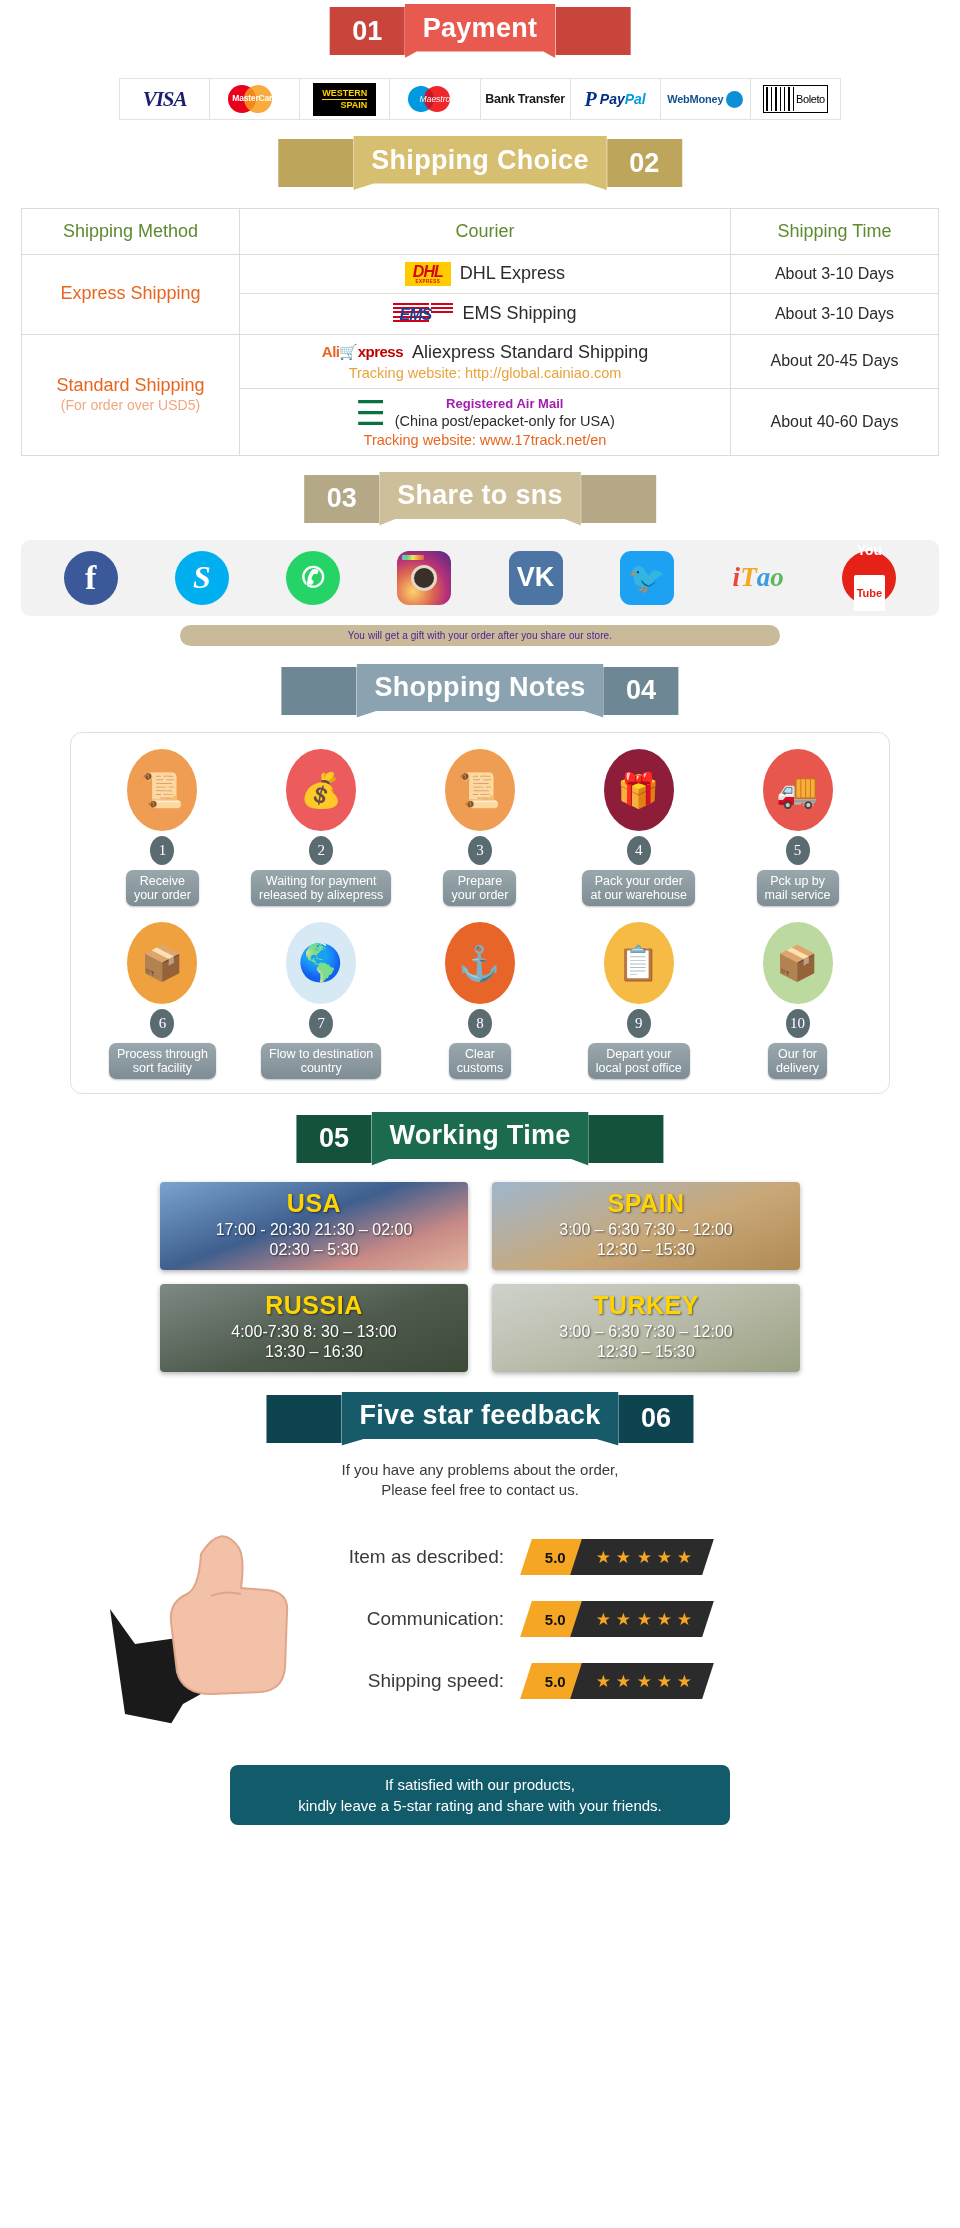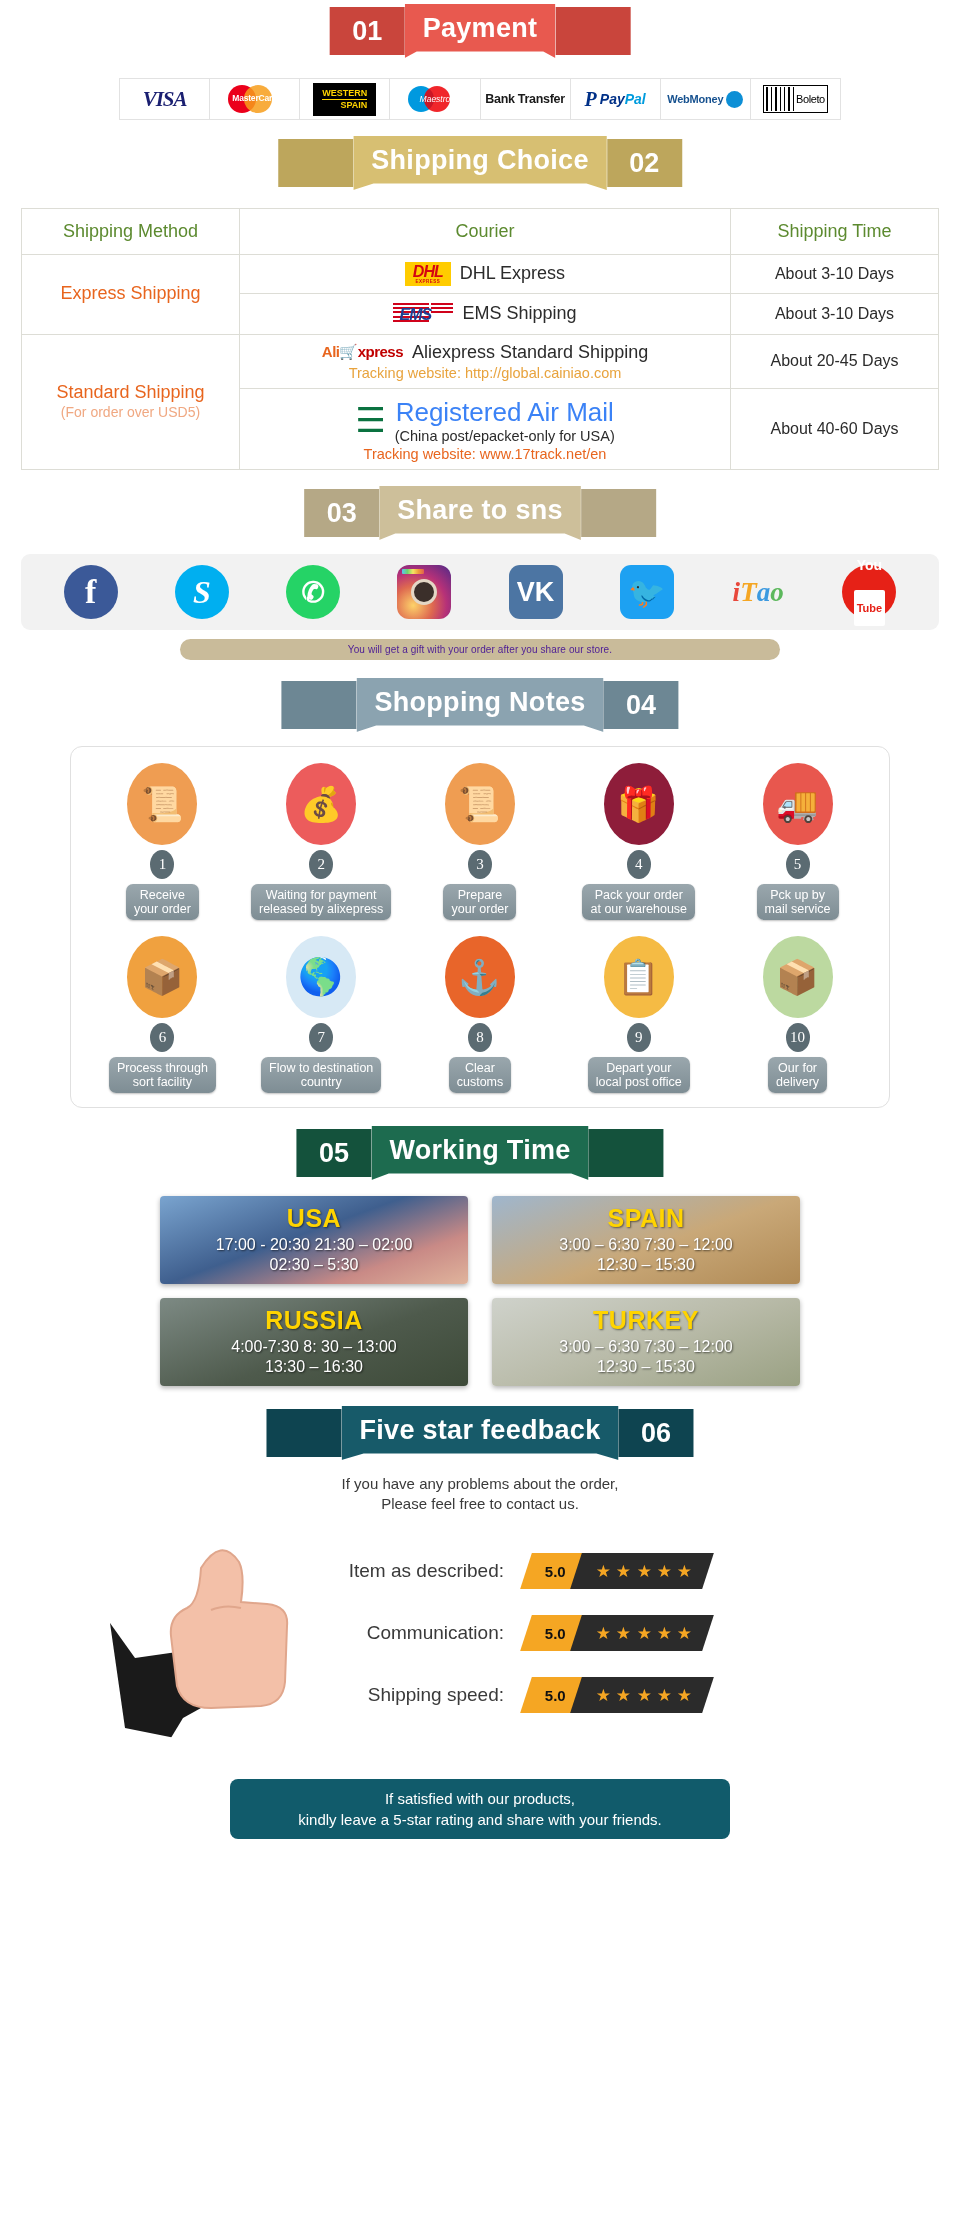--- a/index.html
+++ b/index.html
@@ -92,21 +92,21 @@
   }
   .col-method { width: 218px; text-align: center; }
   .col-courier { text-align: center; }
   .col-time { width: 208px; text-align: center; }
   .method-cell { text-align: center; vertical-align: middle; }
   .method-main { color: #e8651e; font-size: 18px; line-height: 1.2; }
   .method-sub { color: #f0a882; font-size: 14px; line-height: 1.3; }
   .courier-cell { padding: 7px 10px; text-align: center; vertical-align: middle; }
   .courier-line { display: flex; align-items: center; justify-content: center; gap: 9px; }
   .courier-name { font-size: 18px; color: #2b2b2b; }
-  .courier-name-lg { font-size: 26px; color: #3b82f6; line-height: 1.25; }
+  .courier-name-lg { font-size: 13px; color: #a21caf; line-height: 1.25; font-weight: bold; }
   .courier-sub { font-size: 14.5px; color: #2b2b2b; }
   .track { color: #e8a33d; font-size: 14.5px; margin-top: 2px; }
   .track-orange { color: #e8651e; }
   .time-cell { text-align: center; font-size: 16px; color: #2b2b2b; vertical-align: middle; }
 
   
   .lg-dhl { background: #fc0; color: #d40511; font-style: italic; font-weight: bold;
             font-size: 16px; padding: 2px 8px 1px; letter-spacing: -1px; line-height: 1;
             display: inline-block; position: relative; }
   .lg-dhl small { display: block; font-size: 4.5px; text-align: center; letter-spacing: .5px; font-style: normal;}

